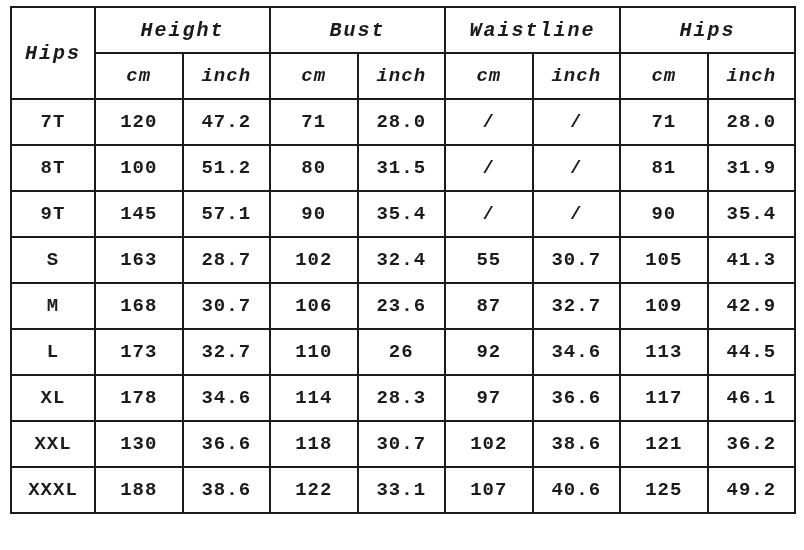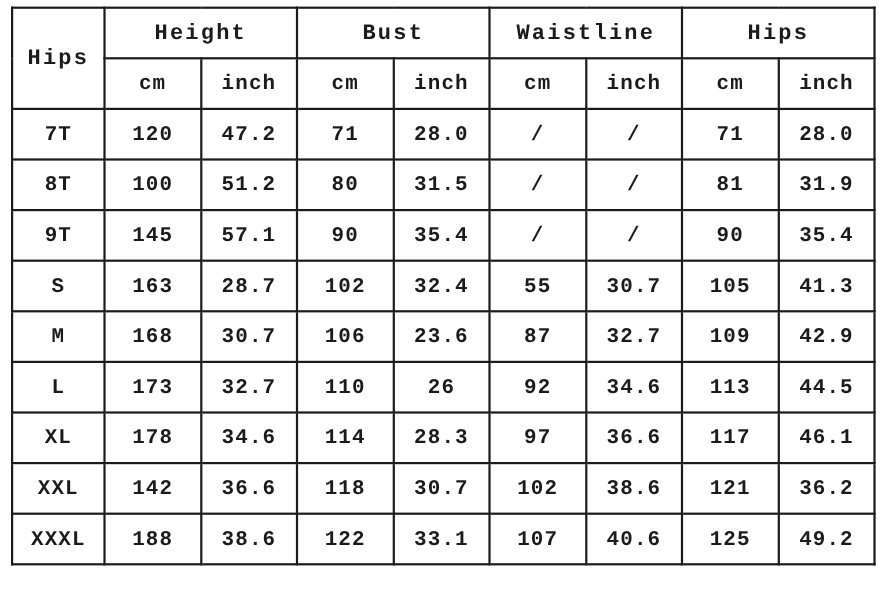--- a/index.html
+++ b/index.html
@@ -34,25 +34,27 @@
     font-weight: bold;
     background: #ffffff;
     overflow: hidden;
     white-space: nowrap;
   }
   thead th.group-header,
   thead th.corner-header {
     height: 44px;
     font-size: 20px;
     letter-spacing: 2px;
+    font-style: italic;
   }
   thead th.unit-header {
     height: 44px;
     font-size: 19px;
     letter-spacing: 1px;
+    font-style: italic;
   }
   tbody td {
     height: 44px;
     font-size: 19px;
     letter-spacing: 1px;
   }
 </style>
 </head>
 <body>
 
@@ -161,21 +163,21 @@
           <td>34.6</td>
           <td>114</td>
           <td>28.3</td>
           <td>97</td>
           <td>36.6</td>
           <td>117</td>
           <td>46.1</td>
         </tr>
         <tr>
           <td>XXL</td>
-          <td>142</td>
+          <td>130</td>
           <td>36.6</td>
           <td>118</td>
           <td>30.7</td>
           <td>102</td>
           <td>38.6</td>
           <td>121</td>
           <td>36.2</td>
         </tr>
         <tr>
           <td>XXXL</td>

